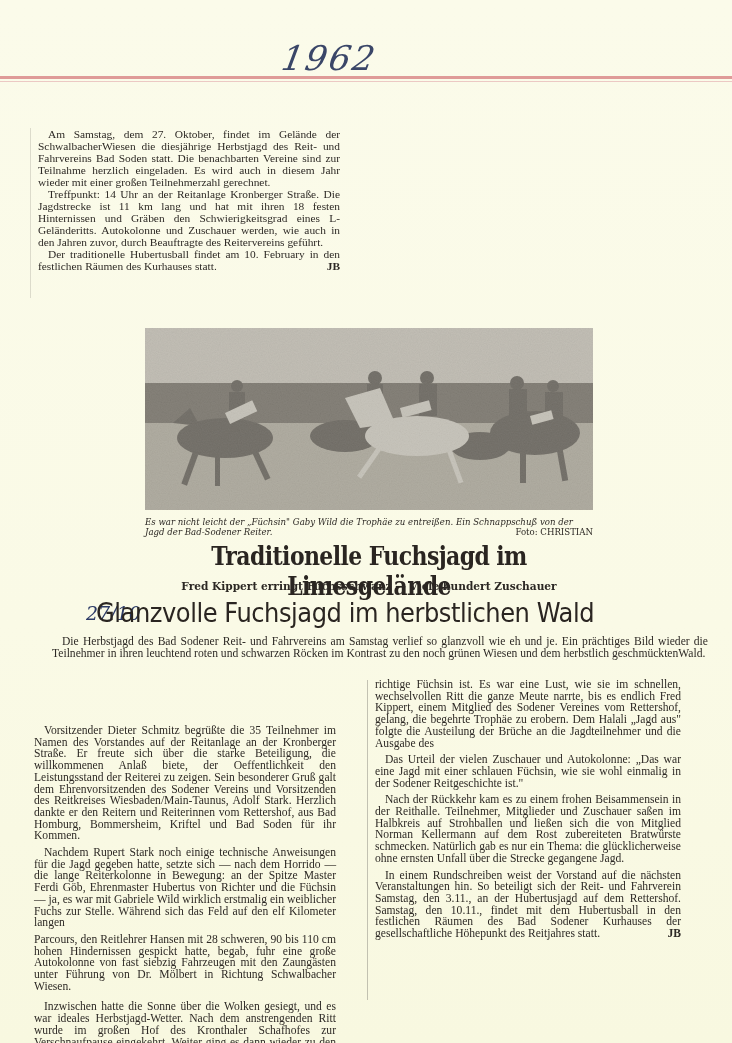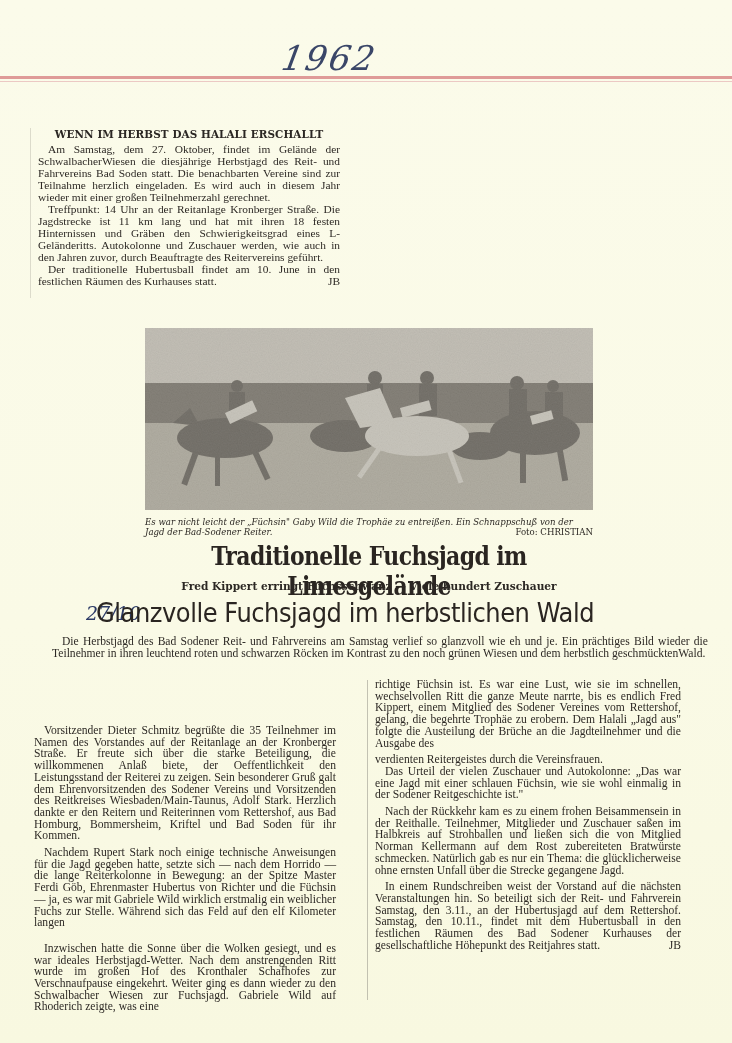--- a/index.html
+++ b/index.html
@@ -31,21 +31,21 @@
     font-family: "DejaVu Serif", serif; font-weight: bold;
     font-size: 10.4px; text-align: center; letter-spacing: .1px;
     margin: 0 0 3px 0; color: #2b2723;
   }
   .txt {
     font-family: "Liberation Serif", serif;
     font-size: 11.4px; line-height: 12px;
     text-align: justify; margin: 0; color: #2d2925;
   }
   .txt.indent { text-indent: 10px; }
-  .sign { float: right; }
+  .sign { float: right; font-weight: bold; }
   
   .photo {
     position: absolute; left: 145px; top: 328px; width: 448px; height: 182px;
     background: #bfbcb2; overflow: hidden;
   }
   .photo svg { display: block; }
   .caption {
     position: absolute; left: 145px; top: 517px; width: 448px;
     font-family: "DejaVu Serif", serif; font-style: italic;
     font-size: 8.6px; line-height: 10px; color: #2b2723;
@@ -95,25 +95,24 @@
 <body>
 
 <div class="page">
 
   <div class="year">1962</div>
   <div class="redline"></div>
   <div class="redline2"></div>
   <div class="vline-l"></div>
 
   <div class="clip1">
-    <div class="kicker">WENN IM HERBST DAS HALALI ERSCHALLT</div>
     <p class="txt indent">Am Samstag, dem 27. Oktober, findet im Gelände der SchwalbacherWiesen die diesjährige Herbstjagd des Reit- und Fahrvereins Bad Soden statt. Die benachbarten Vereine sind zur Teilnahme herzlich eingeladen. Es wird auch in diesem Jahr wieder mit einer großen Teilnehmerzahl gerechnet.</p>
     <p class="txt indent">Treffpunkt: 14 Uhr an der Reitanlage Kronberger Straße. Die Jagdstrecke ist 11 km lang und hat mit ihren 18 festen Hinternissen und Gräben den Schwierigkeitsgrad eines L-Geländeritts. Autokolonne und Zuschauer werden, wie auch in den Jahren zuvor, durch Beauftragte des Reitervereins geführt.</p>
     <p class="txt indent">
-      <span>Der traditionelle Hubertusball findet am 10. June in den festlichen Räumen des Kurhauses statt.</span>
+      <span>Der traditionelle Hubertusball findet am 10. February in den festlichen Räumen des Kurhauses statt.</span>
       <span class="sign">JB</span>
     </p>
   </div>
 
   <div class="photo">
     <svg width="448" height="182" viewBox="0 0 448 182">
       <defs>
         <filter id="grain">
           <feTurbulence type="fractalNoise" baseFrequency="0.9" numOctaves="2" seed="3" result="n"></feTurbulence>
           <feColorMatrix type="saturate" values="0"></feColorMatrix>
@@ -173,30 +172,30 @@
 
   <div class="lead">
     <p class="txt indent">Die Herbstjagd des Bad Sodener Reit- und Fahrvereins am Samstag verlief so glanzvoll wie eh und je. Ein prächtiges Bild wieder die Teilnehmer in ihren leuchtend roten und schwarzen Röcken im Kontrast zu den noch grünen Wiesen und dem herbstlich geschmücktenWald.</p>
   </div>
 
   <div class="col-left">
     <p class="txt indent">Vorsitzender Dieter Schmitz begrüßte die 35 Teilnehmer im Namen des Vorstandes auf der Reitanlage an der Kronberger Straße. Er freute sich über die starke Beteiligung, die willkommenen Anlaß biete, der Oeffentlichkeit den Leistungsstand der Reiterei zu zeigen. Sein besonderer Gruß galt dem Ehrenvorsitzenden des Sodener Vereins und Vorsitzenden des Reitkreises Wiesbaden/Main-Taunus, Adolf Stark. Herzlich dankte er den Reitern und Reiterinnen vom Rettershof, aus Bad Homburg, Bommersheim, Kriftel und Bad Soden für ihr Kommen.</p>
     <div class="gap-s"></div>
     <p class="txt indent">Nachdem Rupert Stark noch einige technische Anweisungen für die Jagd gegeben hatte, setzte sich — nach dem Horrido — die lange Reiterkolonne in Bewegung: an der Spitze Master Ferdi Göb, Ehrenmaster Hubertus von Richter und die Füchsin — ja, es war mit Gabriele Wild wirklich erstmalig ein weiblicher Fuchs zur Stelle. Während sich das Feld auf den elf Kilometer langen</p>
     <div class="gap-s"></div>
+    <p class="txt">Parcours, den Reitlehrer Hansen mit 28 schweren, 90 bis 110 cm hohen Hindernissen gespickt hatte, begab, fuhr eine große Autokolonne von fast siebzig Fahrzeugen mit den Zaungästen unter Führung von Dr. Mölbert in Richtung Schwalbacher Wiesen.</p>
     <div class="gap"></div>
     <p class="txt indent">Inzwischen hatte die Sonne über die Wolken gesiegt, und es war ideales Herbstjagd-Wetter. Nach dem anstrengenden Ritt wurde im großen Hof des Kronthaler Schafhofes zur Verschnaufpause eingekehrt. Weiter ging es dann wieder zu den Schwalbacher Wiesen zur Fuchsjagd. Gabriele Wild auf Rhoderich zeigte, was eine</p>
   </div>
 
   <div class="vline"></div>
 
   <div class="col-right">
     <p class="txt">richtige Füchsin ist. Es war eine Lust, wie sie im schnellen, wechselvollen Ritt die ganze Meute narrte, bis es endlich Fred Kippert, einem Mitglied des Sodener Vereines vom Rettershof, gelang, die begehrte Trophäe zu erobern. Dem Halali „Jagd aus" folgte die Austeilung der Brüche an die Jagdteilnehmer und die Ausgabe des</p>
     <div class="gap-s"></div>
-    <p class="txt">verdienten Reitergeistes durch die Vereinsfrauen.</p>
     <p class="txt indent">Das Urteil der vielen Zuschauer und Autokolonne: „Das war eine Jagd mit einer schlauen Füchsin, wie sie wohl einmalig in der Sodener Reitgeschichte ist."</p>
     <div class="gap-s"></div>
     <p class="txt indent">Nach der Rückkehr kam es zu einem frohen Beisammensein in der Reithalle. Teilnehmer, Mitglieder und Zuschauer saßen im Halbkreis auf Strohballen und ließen sich die von Mitglied Norman Kellermann auf dem Rost zubereiteten Bratwürste schmecken. Natürlich gab es nur ein Thema: die glücklicherweise ohne ernsten Unfall über die Strecke gegangene Jagd.</p>
     <div class="gap-s"></div>
     <p class="txt indent">
       <span>In einem Rundschreiben weist der Vorstand auf die nächsten Veranstaltungen hin. So beteiligt sich der Reit- und Fahrverein Samstag, den 3.11., an der Hubertusjagd auf dem Rettershof. Samstag, den 10.11., findet mit dem Hubertusball in den festlichen Räumen des Bad Sodener Kurhauses der gesellschaftliche Höhepunkt des Reitjahres statt.</span>
       <span class="sign">JB</span>
     </p>
   </div>
 

